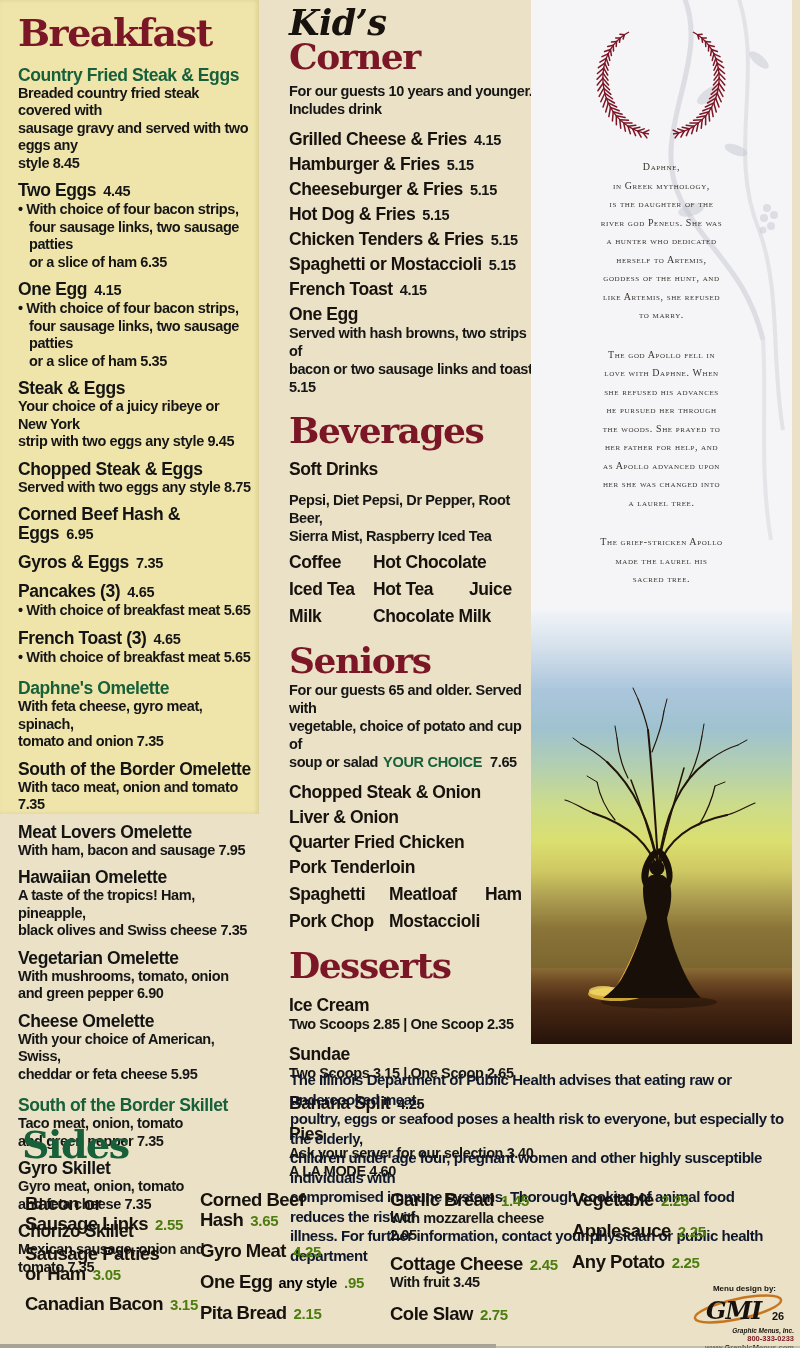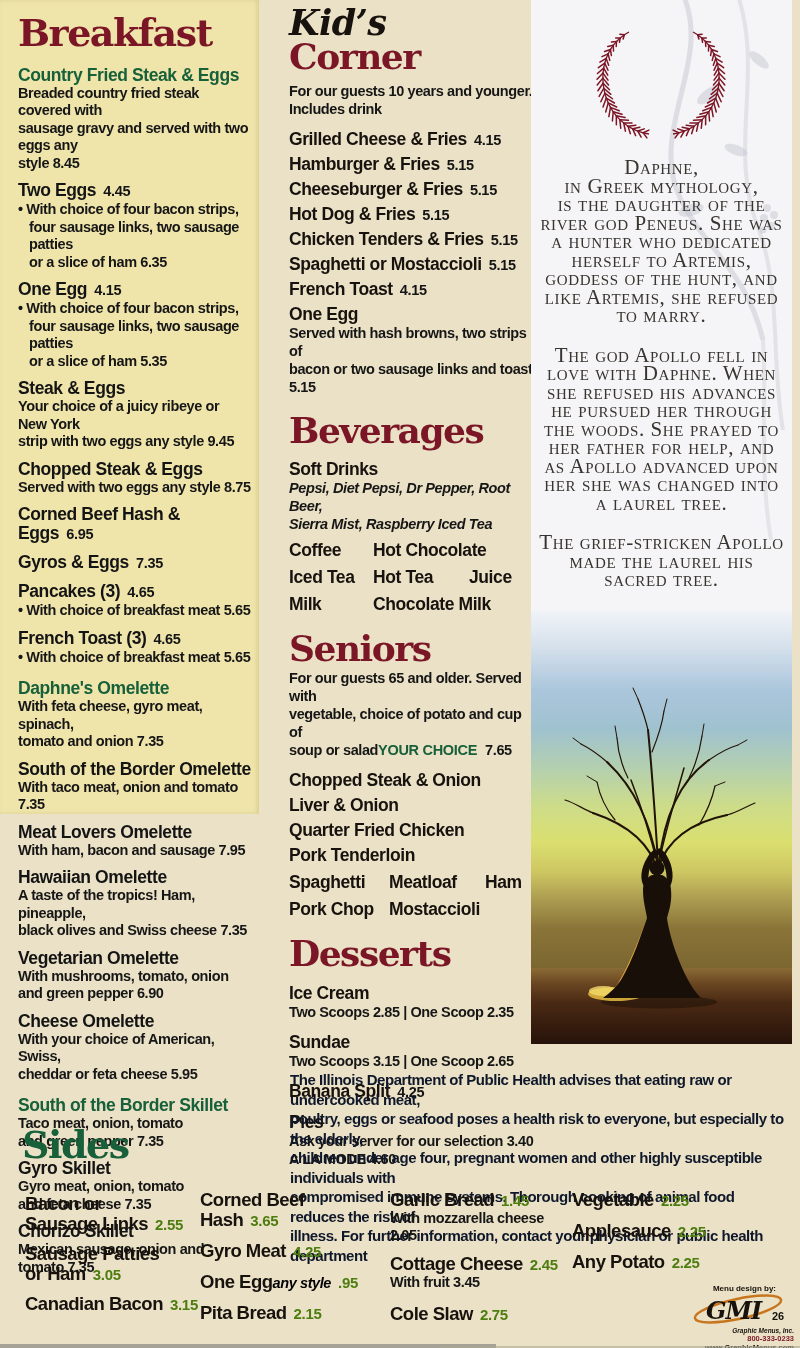--- a/index.html
+++ b/index.html
@@ -33,44 +33,44 @@
   .mdesc{font-size:14.5px;font-weight:700;color:#161616;line-height:18px;letter-spacing:-0.4px;margin-top:7px;}
   .mitem{margin-top:6px;}
   .mname{font-size:17.5px;font-weight:700;color:#17120e;letter-spacing:-0.4px;line-height:19px;display:inline-block;}
   .mprice{font-size:14.5px;font-weight:700;margin-left:7px;letter-spacing:-0.3px;color:#141414;}
   .gap16{margin-top:16px;}
   .gap12{margin-top:12px;}
   .brow{margin-top:8px;display:flex;}
   .w84{width:84px;flex:none;}
   .w96{width:96px;flex:none;}
   .w100{width:100px;flex:none;}
-  .yc{color:#17603a;font-size:14.5px;font-weight:700;letter-spacing:-0.3px;}
+  .yc{color:#17603a;font-size:14.5px;font-weight:700;letter-spacing:-0.3px;margin-left:5px;}
   .ycp{font-size:14.5px;font-weight:700;margin-left:8px;}
   
   #wreath{position:absolute;left:0;top:16px;}
   .vines{position:absolute;right:0;top:0;}
   .story{position:absolute;left:0;top:158px;width:261px;text-align:center;color:#38342f;
          font-family:"Liberation Serif","DejaVu Serif",serif;font-variant:small-caps;
-         font-size:21px;line-height:18.5px;letter-spacing:0.6px;}
+         font-size:10px;line-height:18.5px;letter-spacing:0.6px;}
   .story p{margin:0 0 21px 0;}
   .photo{position:absolute;left:0;top:610px;width:261px;height:434px;}
   
   .adv-head{font-size:15px;font-weight:700;color:#161616;letter-spacing:-0.3px;}
   .adv-body{font-size:15px;font-weight:700;color:#0f172a;line-height:19.5px;letter-spacing:-0.45px;margin-top:2px;}
   
   .sides-title{position:absolute;left:22px;top:1126px;}
   .scol{position:absolute;width:180px;}
   .c1{left:25px;top:1194px;}
   .c2{left:200px;top:1190px;}
   .c3{left:390px;top:1190px;}
   .c4{left:572px;top:1190px;}
   .sitem{margin-bottom:10px;}
   .sname{font-size:18.5px;font-weight:700;color:#17120e;letter-spacing:-0.5px;line-height:20px;}
   .sprice{font-size:15px;font-weight:700;margin-left:7px;color:#4d7c0f;letter-spacing:-0.3px;}
-  .snote{font-size:14.5px;font-weight:700;margin-left:0;letter-spacing:-0.4px;font-style:italic;}
+  .snote{font-size:14.5px;font-weight:700;margin-left:6px;letter-spacing:-0.4px;}
   .ssub{font-size:14.5px;font-weight:700;color:#161616;line-height:17px;letter-spacing:-0.4px;}
   .c2 .sitem{margin-bottom:11px;}
   .c4 .sitem{margin-bottom:11px;}
   
   .gmi{position:absolute;left:688px;top:1284px;width:106px;text-align:right;color:#17120e;}
   .gmi-by{font-size:8px;font-weight:700;padding-right:18px;}
   .gmi-co{font-size:6.5px;font-weight:700;font-style:italic;margin-top:-4px;}
   .gmi-phone{font-size:7.5px;font-weight:700;color:#7b1626;}
   .gmi-web{font-size:7.5px;font-weight:700;}
   .scan-edge{position:absolute;left:0;bottom:0;width:62%;height:4px;background:#8f8d85;opacity:.75;}
@@ -184,21 +184,21 @@
     <div class="mitem"><span class="mname">French Toast</span><span class="mprice">4.15</span></div>
     <div class="mitem">
       <span class="mname">One Egg</span>
       <div class="mdesc pre" style="margin-top:0;">Served with hash browns, two strips of
 bacon or two sausage links and toast  5.15</div>
     </div>
 
     <h2 class="head gap16">Beverages</h2>
     <div class="mitem gap12">
       <span class="mname">Soft Drinks</span>
-      <div class="mdesc pre" style="margin-top:0;font-style:italic;">Pepsi, Diet Pepsi, Dr Pepper, Root Beer,
+      <div class="mdesc pre" style="margin-top:12px;">Pepsi, Diet Pepsi, Dr Pepper, Root Beer,
 Sierra Mist, Raspberry Iced Tea</div>
     </div>
     <div class="brow">
       <span class="mname w84">Coffee</span>
       <span class="mname">Hot Chocolate</span>
     </div>
     <div class="brow gap12">
       <span class="mname w84">Iced Tea</span>
       <span class="mname w96">Hot Tea</span>
       <span class="mname">Juice</span>

